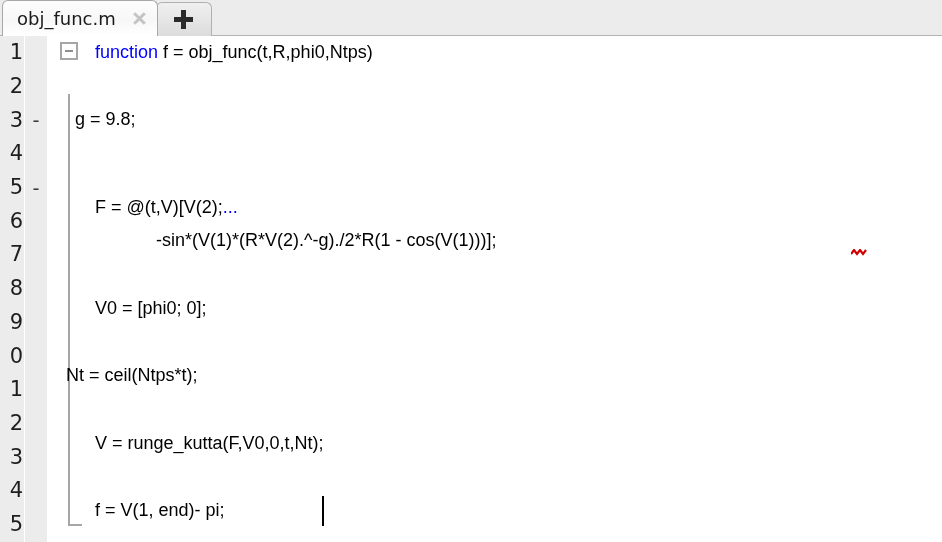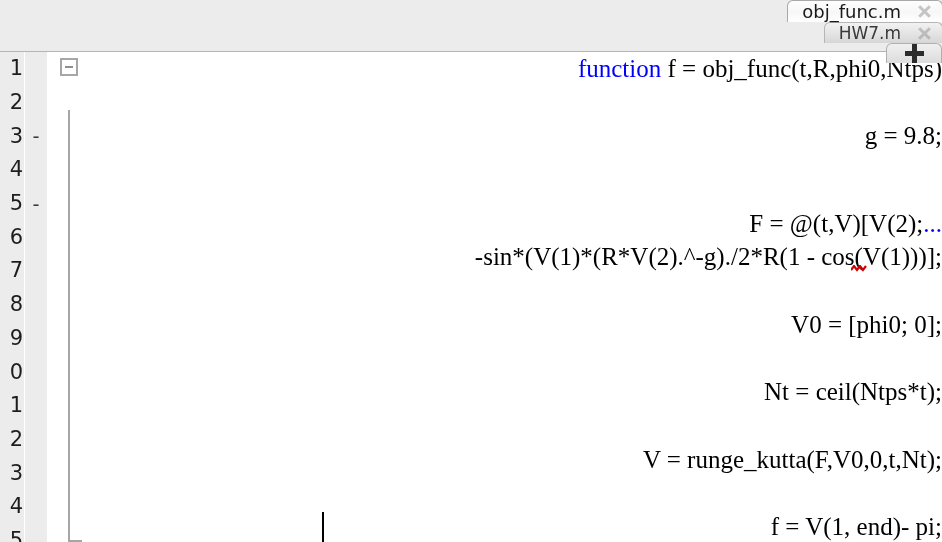--- a/index.html
+++ b/index.html
@@ -17,27 +17,26 @@
   #app {
     position: relative;
     width: 942px;
     height: 542px;
     background: #ffffff;
   }
 
   
   .tabbar {
     position: relative;
-    height: 52px;
+    height: 36px;
     background: #ececec;
     box-sizing: border-box;
     display: flex;
     align-items: flex-end;
-    padding-left: 10px;
-    flex-direction: column;
+    padding-left: 2px;
   }
   .tabbar-underline {
     position: absolute;
     left: 0; right: 0;
     bottom: 0;
     height: 1px;
     background: #b4b4b4;
   }
 
   .tab {
@@ -200,27 +199,26 @@
   .codearea {
     position: absolute;
     left: 47px; top: 0; right: 0; bottom: 0;
     background: #ffffff;
   }
 
   .crow {
     position: relative;
     height: 33.7px;
     white-space: pre;
-    font-family: Liberation Serif, serif;
-    font-size: 25px;
+    font-family: Liberation Sans, sans-serif;
+    font-size: 18px;
     line-height: 33.7px;
     color: #000000;
     padding-left: 48px;
     box-sizing: border-box;
-    text-align: right;
   }
   .tok-kw  { color: #0000ff; }
   .tok-ell { color: #0000ff; }
 
   
   .foldbox {
     position: absolute;
     left: 13px;
     top: 6px;
     width: 18px;
@@ -281,24 +279,20 @@
 
 <div id="app">
 
   <div class="tabbar">
 
     <div class="tab active">
       <span class="tab-label">obj_func.m</span>
       <span class="tab-close"></span>
     </div>
 
-    <div class="tab inactive">
-      <span class="tab-label">HW7.m</span>
-      <span class="tab-close"></span>
-    </div>
 
     <div class="tab-new">
       <span class="plus-glyph"></span>
     </div>
 
     <div class="tabbar-underline"></div>
   </div>
 
   <div class="editor">
 
@@ -376,28 +370,28 @@
 
     <div class="codearea" id="codearea">
       <div class="foldbox"></div>
       <div class="foldline"></div>
       <div class="foldfoot"></div>
     <div class="crow" style="padding-left: 48px;"><span class="tok-kw">function</span><span> f = obj_func(t,R,phi0,Ntps)</span></div>
         <div class="crow" style="padding-left: 48px;"></div>
         <div class="crow" style="padding-left: 28px;"><span>g = 9.8;</span></div>
         <div class="crow" style="padding-left: 48px;"></div>
         <div class="crow" style="padding-left: 48px; margin-top: 20px;"><span>F = @(t,V)[V(2);</span><span class="tok-ell">...</span></div>
-        <div class="crow" style="padding-left: 48px;"><span>-sin*(V(1)*(R*V(2).^-g)./2*R(1 - cos(V(1)))];</span><div class="squiggle"><svg width="17" height="7" viewBox="0 0 17 7">
+        <div class="crow" style="padding-left: 109px;"><span>-sin*(V(1)*(R*V(2).^-g)./2*R(1 - cos(V(1)))];</span><div class="squiggle"><svg width="17" height="7" viewBox="0 0 17 7">
               <path d="M0 5 L3 1 L6 5 L9 1 L12 5 L15 1" fill="none" stroke="#d00000" stroke-width="2.2"></path>
             </svg></div></div>
         <div class="crow" style="padding-left: 48px;"></div>
         <div class="crow" style="padding-left: 48px;"><span>V0 = [phi0; 0];</span></div>
         <div class="crow" style="padding-left: 48px;"></div>
         <div class="crow" style="padding-left: 19px;"><span>Nt = ceil(Ntps*t);</span></div>
         <div class="crow" style="padding-left: 48px;"></div>
         <div class="crow" style="padding-left: 48px;"><span>V = runge_kutta(F,V0,0,t,Nt);</span></div>
         <div class="crow" style="padding-left: 48px;"></div>
-        <div class="crow" style="padding-left: 24px;"><span>f = V(1, end)- pi;</span><div class="caret" style="left: 274.8px;"></div></div>
+        <div class="crow" style="padding-left: 48px;"><span>f = V(1, end)- pi;</span><div class="caret" style="left: 274.8px;"></div></div>
         <div class="crow" style="padding-left: 48px;"></div>
       </div>
 
   </div>
 </div>
 
 </body></html>

